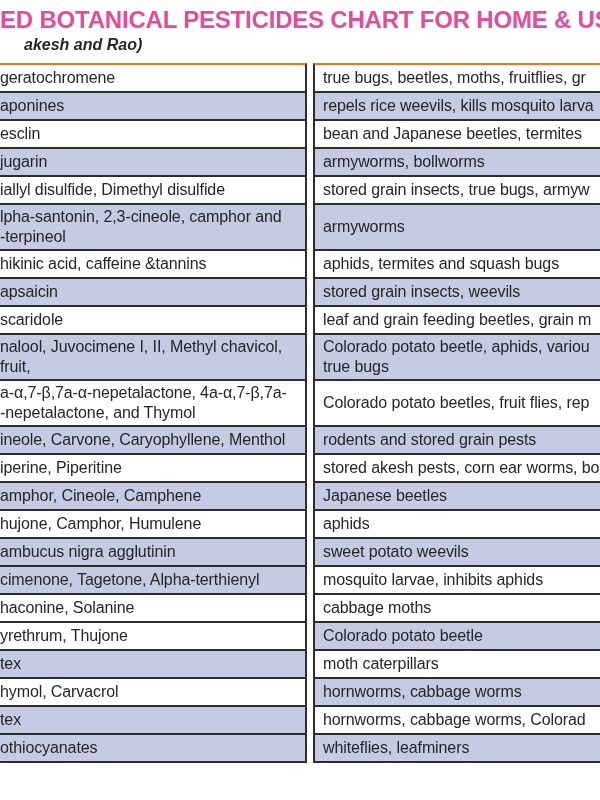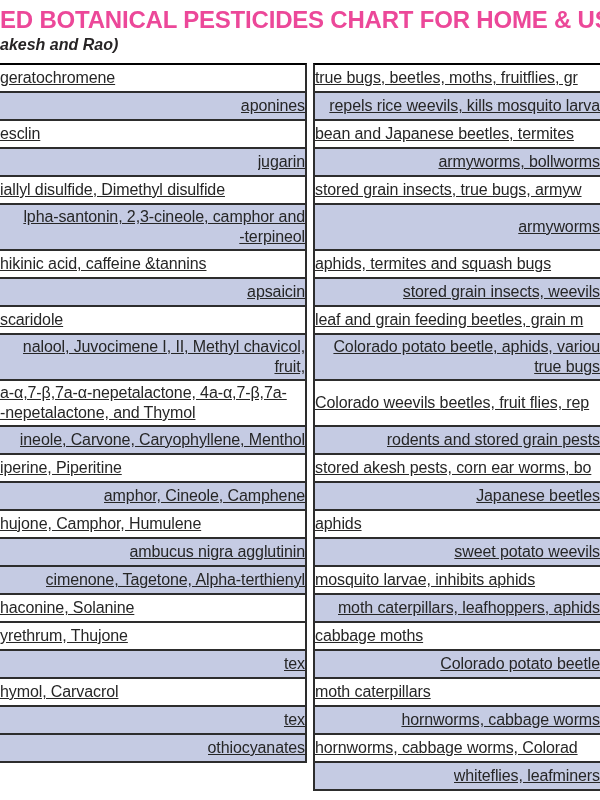--- a/index.html
+++ b/index.html
@@ -19,46 +19,46 @@
     margin: 6px 0 0 0;
     color: #ec4899;
   }
   .subtitle {
     font-size: 16px;
     font-weight: bold;
     font-style: italic;
     white-space: nowrap;
     margin: 2px 12px 0 0;
     color: #272425;
+    padding-left: 24px;
   }
   .grid {
     margin-top: 9px;
     display: flex;
     align-items: flex-start;
   }
   .col {
-    border-top: 2px solid #000000;
+    border-top: 2px solid #f97316;
     box-sizing: border-box;
-    text-decoration: underline;
   }
   .col-left  { width: 307px; border-right: 2px solid #2d2d2d; }
   .col-gap   { width: 6px; background: #ffffff; align-self: stretch; }
   .col-right { width: 287px; border-left: 2px solid #2d2d2d; }
   .row {
     box-sizing: border-box;
     height: 28px;
     border-bottom: 2px solid #2d2d2d;
     display: flex;
     flex-direction: column;
     justify-content: center;
     overflow: hidden;
   }
   .row.tall { height: 46px; }
-  .row.shaded { background: #c5cbe3; align-items: flex-end; }
-  .col-right .row { }
+  .row.shaded { background: #c5cbe3; }
+  .col-right .row { padding-left: 8px; }
   .line {
     font-size: 16px;
     line-height: 20px;
     letter-spacing: -0.1px;
     white-space: nowrap;
     overflow: hidden;
   }
 </style>
 </head>
 <body>
@@ -168,42 +168,39 @@
           <div class="line">stored grain insects, weevils</div>
         </div>
         <div class="row">
           <div class="line">leaf and grain feeding beetles, grain m</div>
         </div>
         <div class="row shaded tall">
           <div class="line">Colorado potato beetle, aphids, variou</div>
           <div class="line">true bugs</div>
         </div>
         <div class="row tall">
-          <div class="line">Colorado weevils beetles, fruit flies, rep</div>
+          <div class="line">Colorado potato beetles, fruit flies, rep</div>
         </div>
         <div class="row shaded">
           <div class="line">rodents and stored grain pests</div>
         </div>
         <div class="row">
           <div class="line">stored akesh pests, corn ear worms, bo</div>
         </div>
         <div class="row shaded">
           <div class="line">Japanese beetles</div>
         </div>
         <div class="row">
           <div class="line">aphids</div>
         </div>
         <div class="row shaded">
           <div class="line">sweet potato weevils</div>
         </div>
         <div class="row">
           <div class="line">mosquito larvae, inhibits aphids</div>
-        </div>
-        <div class="row shaded">
-          <div class="line">moth caterpillars, leafhoppers, aphids</div>
         </div>
         <div class="row">
           <div class="line">cabbage moths</div>
         </div>
         <div class="row shaded">
           <div class="line">Colorado potato beetle</div>
         </div>
         <div class="row">
           <div class="line">moth caterpillars</div>
         </div>

